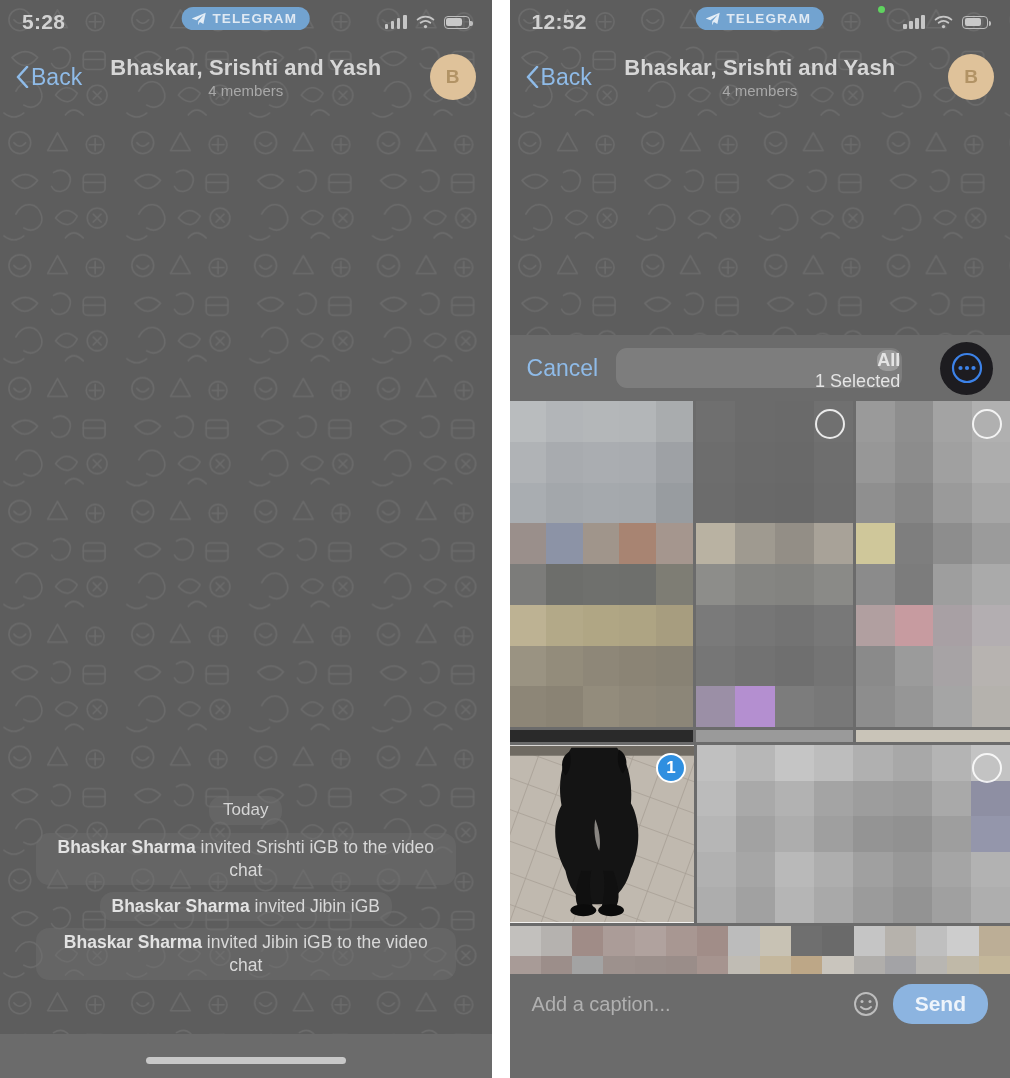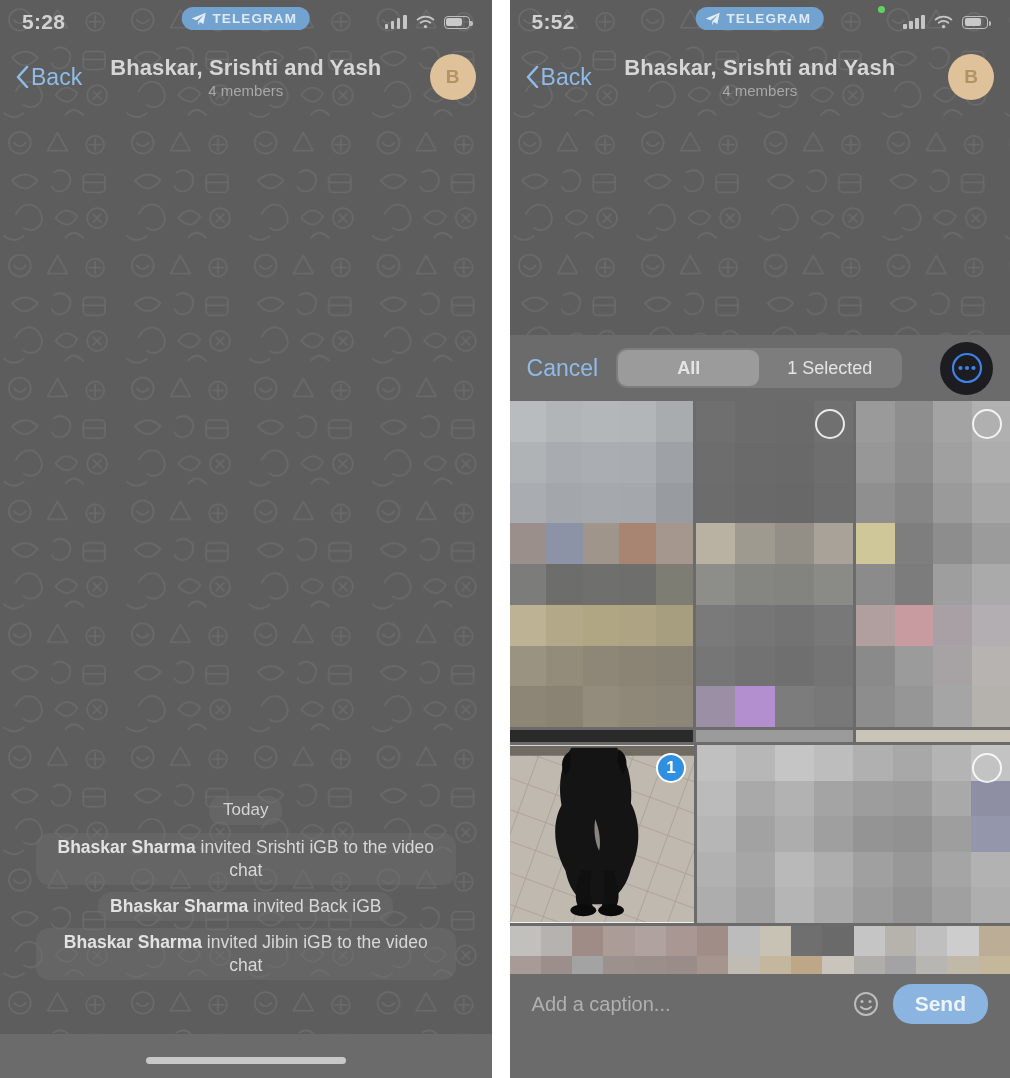--- a/index.html
+++ b/index.html
@@ -132,20 +132,21 @@
   }
   .cancel { font-size:23px; color:#8fbbe8; cursor:pointer; }
   .segment {
     margin-left: 18px;
     display:flex; align-items:flex-end;
     background: rgba(140,140,140,.55);
     border-radius: 11px;
     height: 40px;
     width: 286px;
     padding: 2px;
+    flex-direction: column;
   }
   .seg {
     flex:1; height:100%; display:flex;align-items:center;justify-content:center;
     font-size:18px; color:#e4e4e4; border-radius:9px; cursor:pointer;
   }
   .seg.active { background: rgba(175,175,175,.60); font-weight:600; }
   .moredot {
     margin-left:auto; width:53px;height:53px;border-radius:50%;
     background:#1d1c20; display:flex;align-items:center;justify-content:center;
     cursor:pointer;
@@ -265,41 +266,41 @@
       </div>
       <div class="avatar">B</div>
     </div>
 
     <div class="msgstack">
       <div class="daychip">Today</div>
       <div class="svcmsg">
         <b>Bhaskar Sharma</b><span> invited Srishti iGB to the video chat</span>
       </div>
       <div class="svcmsg">
-        <b>Bhaskar Sharma</b><span> invited Back iGB</span>
+        <b>Bhaskar Sharma</b><span> invited Jibin iGB</span>
       </div>
       <div class="svcmsg">
         <b>Bhaskar Sharma</b><span> invited Jibin iGB to the video chat</span>
       </div>
     </div>
 
 
     <div class="homebar"></div>
   </div>
 
   <div class="phone right">
 
     <div class="chatbody">
       <svg class="doodles" viewBox="0 0 505 1078" preserveAspectRatio="xMidYMid slice">
         <rect width="505" height="1078" fill="url(#doodlePat)"></rect>
       </svg>
     </div>
 
     <div class="statusbar">
-      <span class="sb-time">5:52</span>
+      <span class="sb-time">12:52</span>
       <span class="greendot"></span>
       <div class="sb-center">
         <div class="tg-pill">
           <svg class="plane" viewBox="0 0 20 18">
             <path d="M19 1 L1 8.5 L7 10.5 L16.5 3.5 L9.5 12 L9 17 L11.5 13 L16 15.5 Z" fill="#e3edf6"></path>
           </svg>
           <span class="tgtxt">TELEGRAM</span>
         </div>
       </div>
       <div class="sb-right">

